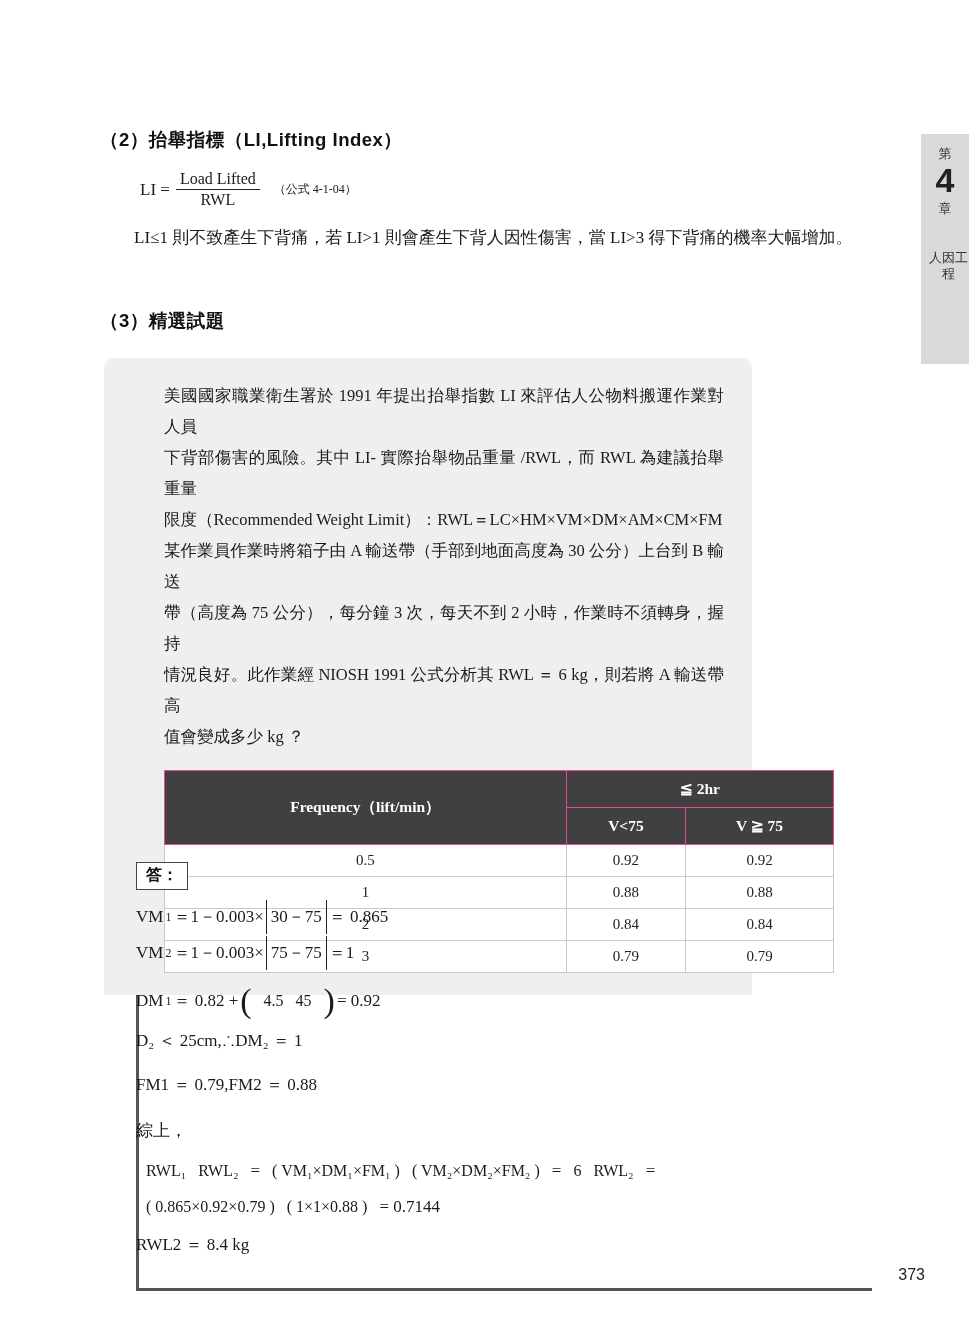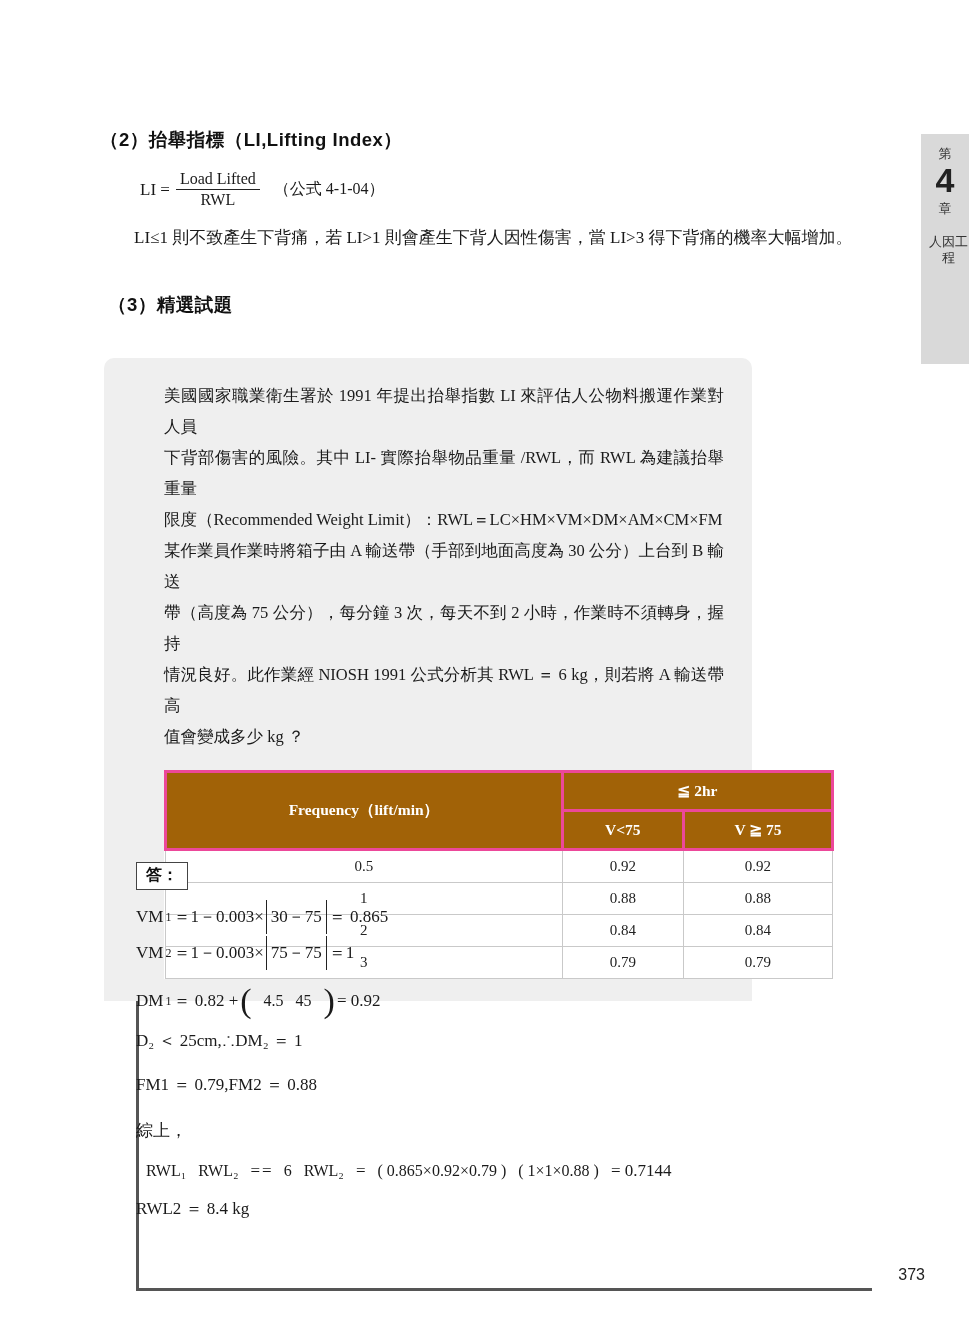--- a/index.html
+++ b/index.html
@@ -39,21 +39,21 @@
   }
   .side-tab .big-num {
     font-family: "Liberation Sans", sans-serif;
     font-size: 34px;
     font-weight: bold;
     color: #222;
     line-height: 36px;
     margin: 1px 0 1px 0;
   }
   .side-tab .chap-label {
-    margin-top: 18px;
+    margin-top: 34px;
     font-family: "Liberation Sans", sans-serif;
     font-size: 13px;
     color: #333;
     line-height: 16px;
     text-align: center;
     writing-mode: horizontal-tb;
     padding-left: 7px;
   }
 
   
@@ -66,42 +66,42 @@
 
   .heading {
     position: absolute;
     font-family: "Liberation Sans", sans-serif;
     font-weight: bold;
     font-size: 18.5px;
     letter-spacing: 0.5px;
     color: #111;
   }
   #h-li { left: 100px; top: 127px; }
-  #h-problems { left: 100px; top: 292px; margin-left: 8px; }
+  #h-problems { left: 100px; top: 308px; }
 
   .formula-li {
     position: absolute;
     left: 140px;
     top: 170px;
     font-size: 17px;
     display: flex;
     align-items: center;
     gap: 3px;
   }
   .frac {
     display: inline-flex;
     flex-direction: column;
     align-items: center;
     vertical-align: middle;
     margin: 0 3px;
   }
   .frac .num { padding: 0 4px 1px 4px; font-size: 16px; }
   .frac .bar { width: 100%; height: 1px; background: #222; }
   .frac .den { padding: 1px 4px 0 4px; font-size: 16px; }
-  .formula-note { font-size: 16px; margin-left: 8px; }
+  .formula-note { font-size: 12px; margin-left: 8px; }
 
   .para {
     position: absolute;
     font-size: 17px;
     line-height: 32px;
     color: #1a1a1a;
   }
   #p-li-desc {
     left: 100px;
     top: 222px;
@@ -147,25 +147,25 @@
 
   
   table.ftable {
     border-collapse: collapse;
     margin: 18px 0 4px 0;
     width: 670px;
     font-size: 15px;
     background: #fff;
   }
   table.ftable th {
-    background: #a16207;
+    background: #404040;
     color: #ffffff;
     font-family: "Liberation Serif", serif;
     font-weight: bold;
-    border: 3px solid #ec4899;
+    border: 1px solid #ec4899;
     padding: 9px 6px;
     text-align: center;
     font-size: 15.5px;
   }
   table.ftable td {
     border: 1px solid #c9c9c9;
     padding: 7px 6px;
     text-align: center;
     background: #fff;
     color: #222;
@@ -381,20 +381,25 @@
 
     <div class="ans-line">綜上，</div>
 
     <div class="math" style="margin-top:8px">
       <span class="frac-inline">
         <span class="num">RWL₁</span>
         <span class="bar"></span>
         <span class="den">RWL₂</span>
       </span>
       <span>=</span>
+      <span class="frac-inline">
+        <span class="num">( VM₁×DM₁×FM₁ )</span>
+        <span class="bar"></span>
+        <span class="den">( VM₂×DM₂×FM₂ )</span>
+      </span>
       <span>=</span>
       <span class="frac-inline">
         <span class="num">6</span>
         <span class="bar"></span>
         <span class="den">RWL₂</span>
       </span>
       <span>=</span>
       <span class="frac-inline">
         <span class="num">( 0.865×0.92×0.79 )</span>
         <span class="bar"></span>

